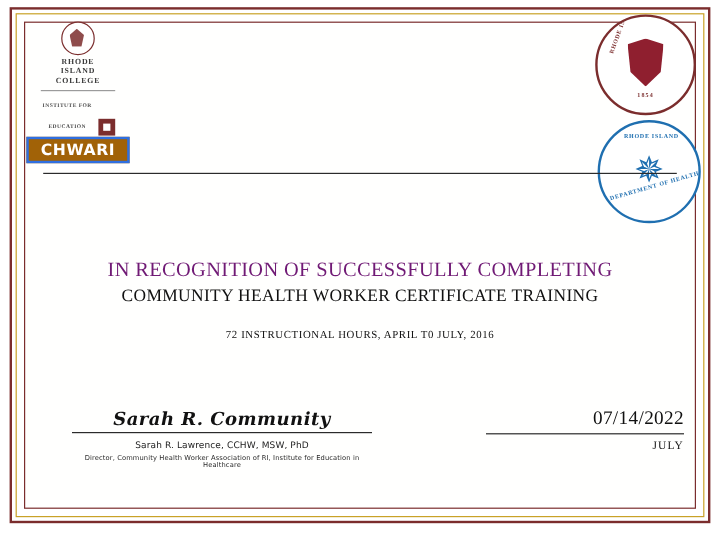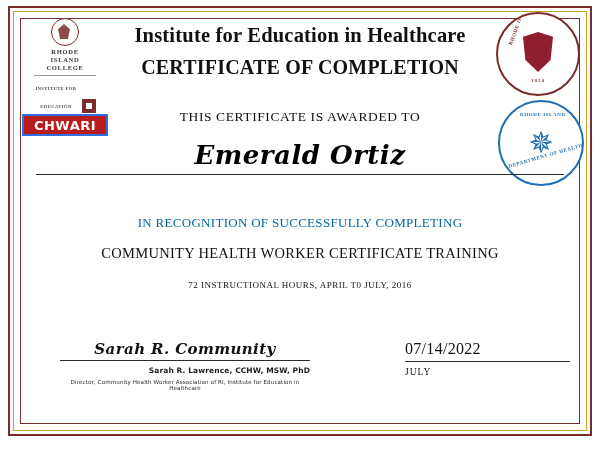--- a/index.html
+++ b/index.html
@@ -127,21 +127,21 @@
     position: absolute; left: 4px; top: 4px; width: 6px; height: 6px;
     background: #fff;
   }
 
   .chw-badge {
     position: absolute;
     left: 22px;
     top: 114px;
     width: 86px;
     height: 22px;
-    background: #b91c1c;
+    background: #a16207;
     border: 2px solid #2f6fe0;
     box-sizing: border-box;
     color: #ffffff;
     font-family: "DejaVu Sans", sans-serif;
     font-weight: bold;
     font-size: 13px;
     letter-spacing: .5px;
     display: flex;
     align-items: center;
     justify-content: center;
@@ -276,72 +276,71 @@
 
   .recog {
     position: absolute;
     left: 40px;
     right: 40px;
     top: 215px;
     text-align: center;
   }
   .recog-l1 {
     font-family: "Liberation Serif", serif;
-    font-size: 13px;
-    color: #0369a1;
+    font-size: 17px;
+    color: #701a75;
     letter-spacing: .3px;
   }
   .recog-l2 {
     font-family: "Liberation Serif", serif;
     font-size: 14.5px;
     color: #111111;
     letter-spacing: .3px;
-    margin-top: 14px;
+    margin-top: 4px;
   }
   .hours {
     font-family: "Liberation Serif", serif;
     font-size: 9px;
     color: #111111;
     letter-spacing: .5px;
     margin-top: 18px;
   }
 
   
   .sig-area {
     position: absolute;
     left: 60px;
     right: 30px;
     top: 340px;
     display: flex;
     justify-content: space-between;
   }
   .sig-left { width: 250px; text-align: center; }
-  .sig-right { width: 165px; text-align: left; }
+  .sig-right { width: 165px; text-align: right; }
 
   .sig-script {
     font-family: "DejaVu Serif", serif;
     font-style: italic;
     font-weight: bold;
     font-size: 15px;
     color: #111111;
     letter-spacing: .4px;
     padding-bottom: 2px;
   }
   .sig-line {
     height: 1px;
     background: #2b2b2b;
   }
   .sig-name {
     font-family: "DejaVu Sans", sans-serif;
     font-size: 7.5px;
-    font-weight: bold;
+    font-weight: normal;
     color: #1b1b1b;
     margin-top: 5px;
     letter-spacing: .1px;
-    text-align: right;
   }
   .sig-role {
     font-family: "DejaVu Sans", sans-serif;
     font-size: 5.6px;
     color: #2b2b2b;
     margin-top: 4px;
     letter-spacing: .1px;
   }
   .date-val {
     font-family: "Liberation Serif", serif;
@@ -396,28 +395,22 @@
     <div class="shield"></div>
     <div class="yr">1854</div>
   </div>
 
   <div class="doh-round">
     <span class="circ-label blue" style="left:20px; top:10px;">RHODE ISLAND</span>
     <div class="star">✵</div>
     <span class="circ-label blue" style="left:8px; top:62px; transform: rotate(-16deg);">DEPARTMENT OF HEALTH</span>
   </div>
 
-  <div class="content">
-    <div class="title">Institute for Education in Healthcare</div>
-    <div class="subtitle">CERTIFICATE OF COMPLETION</div>
-    <div class="awarded">THIS CERTIFICATE IS AWARDED TO</div>
-  </div>
 
   <div class="recipient-wrap">
-    <div class="recipient">Emerald Ortiz</div>
     <div class="recipient-line"></div>
   </div>
 
   <div class="recog">
     <div class="recog-l1">IN RECOGNITION OF SUCCESSFULLY COMPLETING</div>
     <div class="recog-l2">COMMUNITY HEALTH WORKER CERTIFICATE TRAINING</div>
     <div class="hours">72 INSTRUCTIONAL HOURS,  APRIL T0 JULY, 2016</div>
   </div>
 
   <div class="sig-area">

